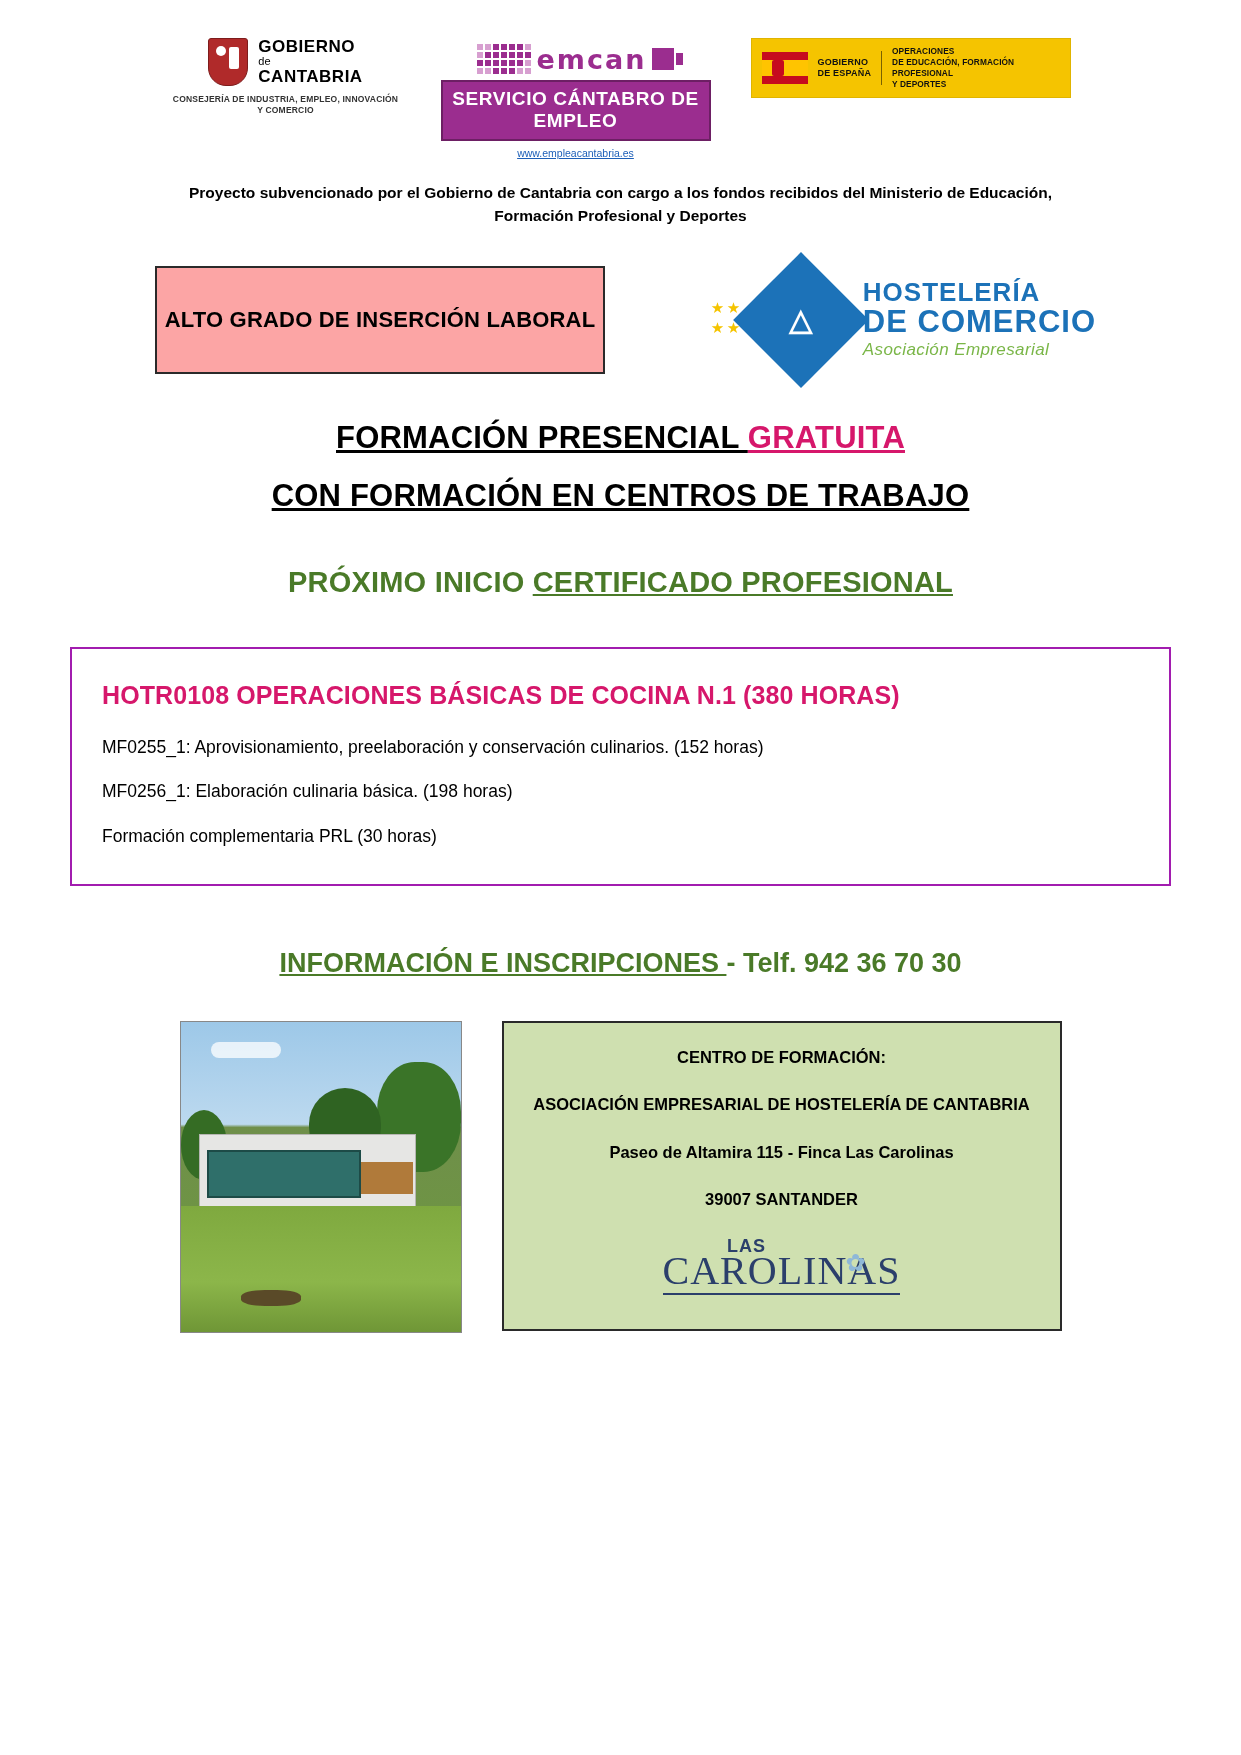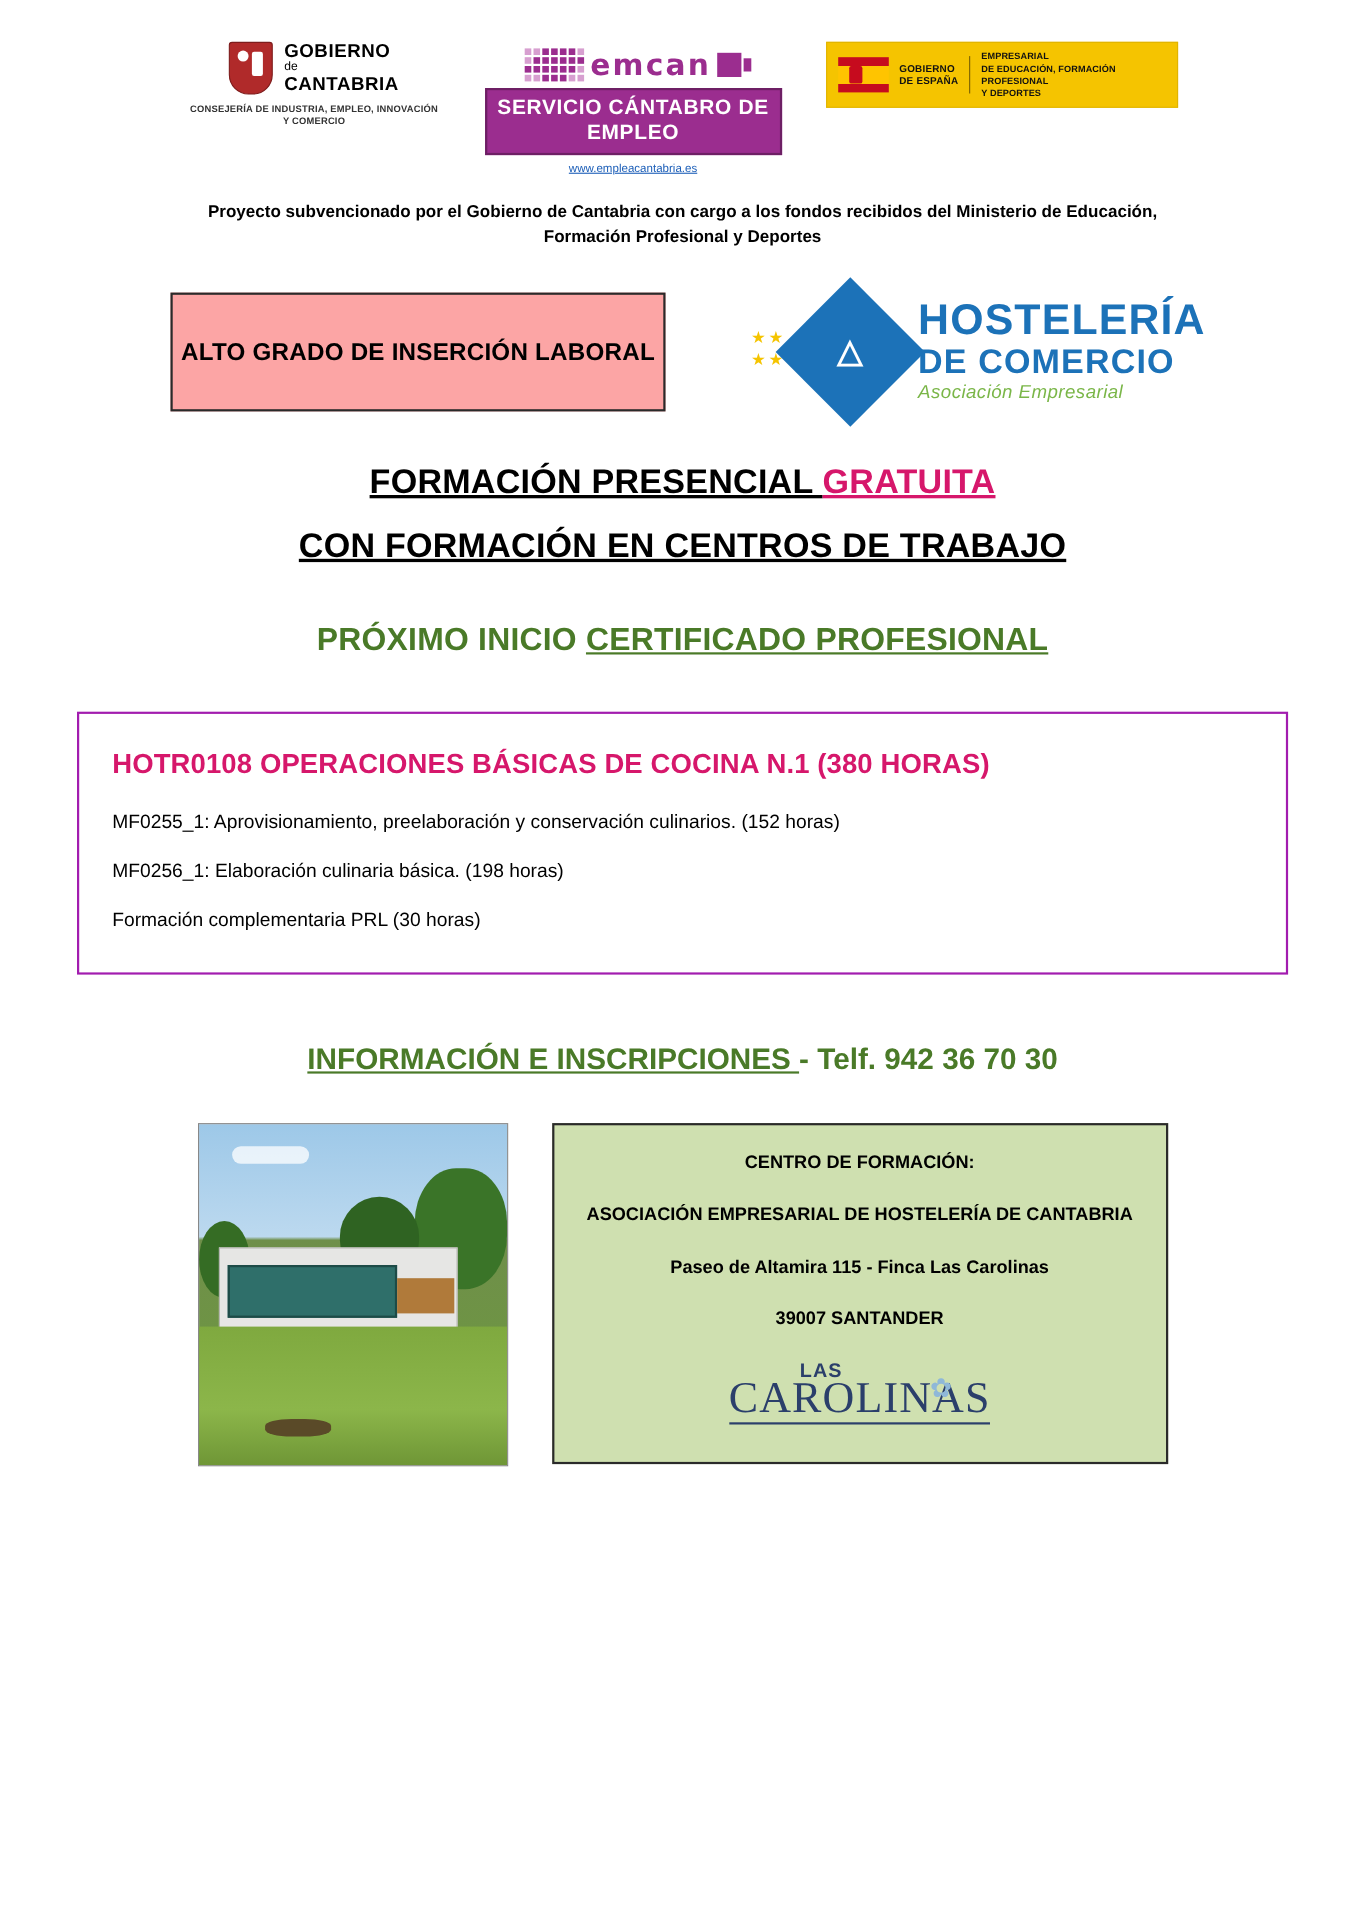--- a/index.html
+++ b/index.html
@@ -251,21 +251,21 @@
   }
   .hos-diamond .inner {
     transform: rotate(-45deg);
     color: #ffffff;
     font-size: 30px;
     font-weight: bold;
     line-height: 1;
     text-align: center;
   }
   .hos-words .h1 {
-    font-size: 39px;
+    font-size: 26px;
     font-weight: bold;
     color: #1c72b8;
     letter-spacing: 1px;
     line-height: 1.05;
   }
   .hos-words .h2 {
     font-size: 31px;
     font-weight: bold;
     color: #1c72b8;
     letter-spacing: 1px;
@@ -523,21 +523,21 @@
     </div>
 
     <div class="logo-min">
       <span class="esp-flag"></span>
       <span class="min-text-1">
         <span>GOBIERNO</span><br>
         <span>DE ESPAÑA</span>
       </span>
       <span class="min-sep"></span>
       <span class="min-text-2">
-        <span>EMPRESARIAL</span><br>
+        <span>OPERACIONES</span><br>
         <span>DE EDUCACIÓN, FORMACIÓN PROFESIONAL</span><br>
         <span>Y DEPORTES</span>
       </span>
     </div>
   </div>
 
   <div class="subvencion">Proyecto subvencionado por el Gobierno de Cantabria con cargo a los fondos recibidos del Ministerio de Educación, Formación Profesional y Deportes</div>
 
   <div class="band">
     <div class="green-box">ALTO GRADO DE INSERCIÓN LABORAL</div>

